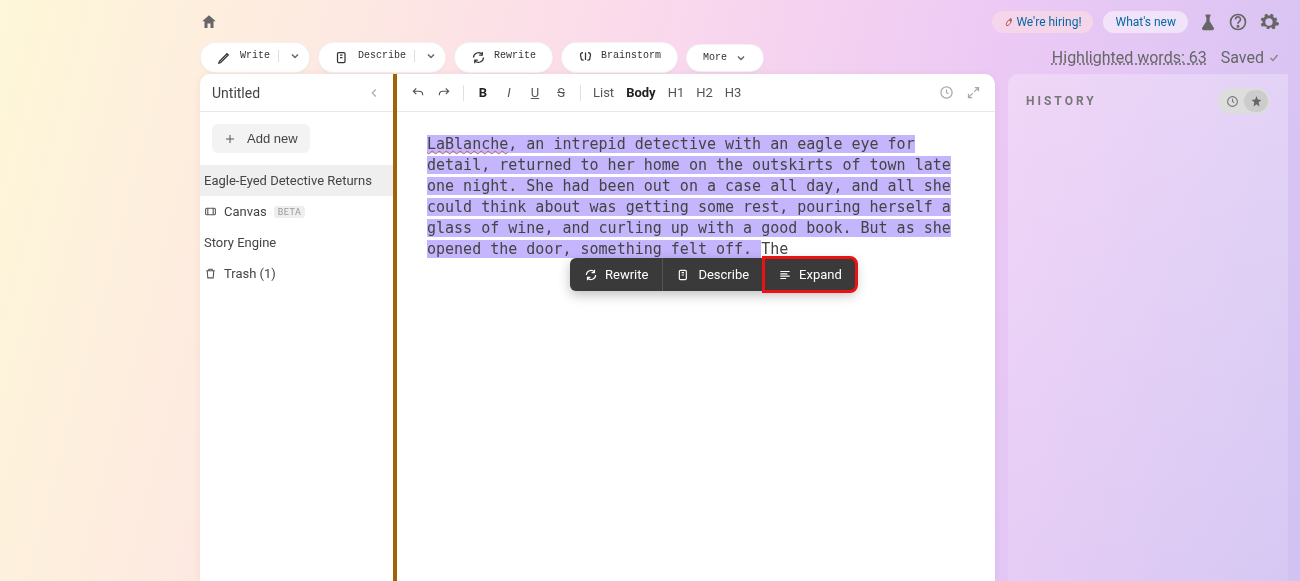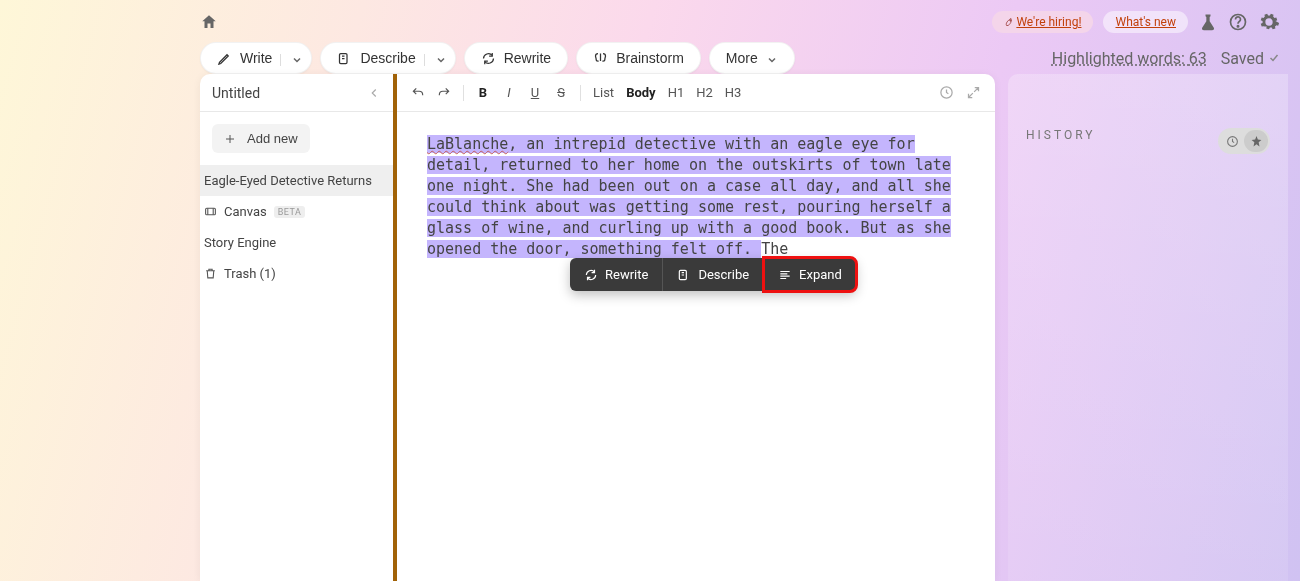--- a/index.html
+++ b/index.html
@@ -24,48 +24,48 @@
   margin-left: auto;
   display: flex;
   align-items: center;
   gap: 10px;
 }
 .pill {
   background: rgba(255,255,255,0.5);
   border-radius: 14px;
   padding: 4px 12px;
   font-size: 12px;
-  color: #c2410c;
+  color: #0369a1;
   display: flex;
   align-items: center;
   gap: 0;
-  text-decoration: underline;
 }
 .pill.hiring { background: #f4d5ea; }
 .icon-btn-top { color: #555; cursor: pointer; }
 
 
 .action-bar {
   display: flex;
   align-items: center;
   gap: 8px;
   padding: 6px 10px 6px 200px;
 }
 .action-btn {
   background: #fff;
   border: 1px solid rgba(0,0,0,0.05);
   border-radius: 18px;
   padding: 7px 16px;
-  font-size: 14px;
+  font-size: 10px;
   color: #333;
   display: flex;
-  align-items: flex-end;
+  align-items: flex-start;
   gap: 8px;
   cursor: pointer;
   box-shadow: 0 1px 2px rgba(0,0,0,0.04);
+  font-family: Liberation Mono, monospace;
 }
 .action-btn.split { padding-right: 8px; }
 .split-chev {
   border-left: 1px solid #ddd;
   padding-left: 10px;
   display: flex;
   align-items: center;
 }
 .status-right {
   margin-left: auto;
@@ -216,26 +216,26 @@
   position: absolute;
   top: 74px;
   left: 1008px;
   width: 280px;
   height: 507px;
   background: linear-gradient(180deg, rgba(255,255,255,0.25), rgba(255,255,255,0.1));
   border-radius: 10px 0 0 0;
 }
 .history-head {
   display: flex;
+  align-items: center;
   padding: 14px 18px;
   font-size: 12px;
   letter-spacing: 3px;
   color: #777;
-  font-weight: 400;
-  margin-top: 40px;
+  font-weight: 700;
 }
 .history-head .tog {
   margin-left: auto;
   display: flex;
   align-items: center;
   background: #ddd;
   border-radius: 14px;
   padding: 2px;
 }
 .history-head .tog span {

